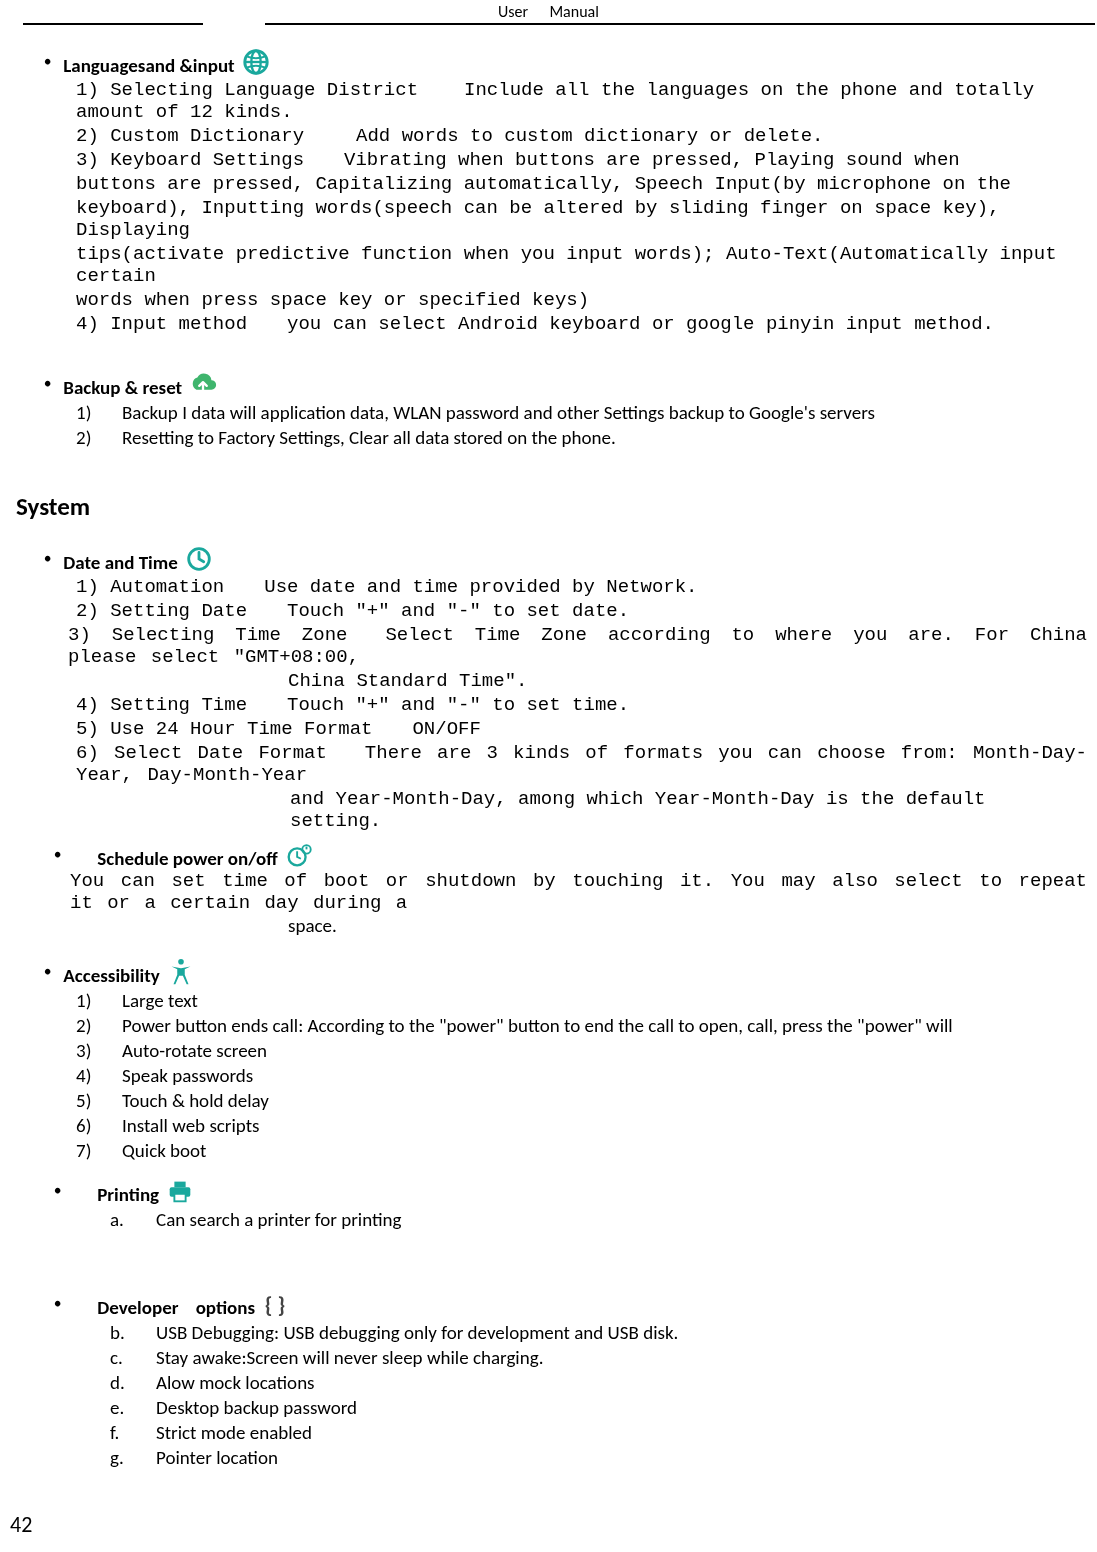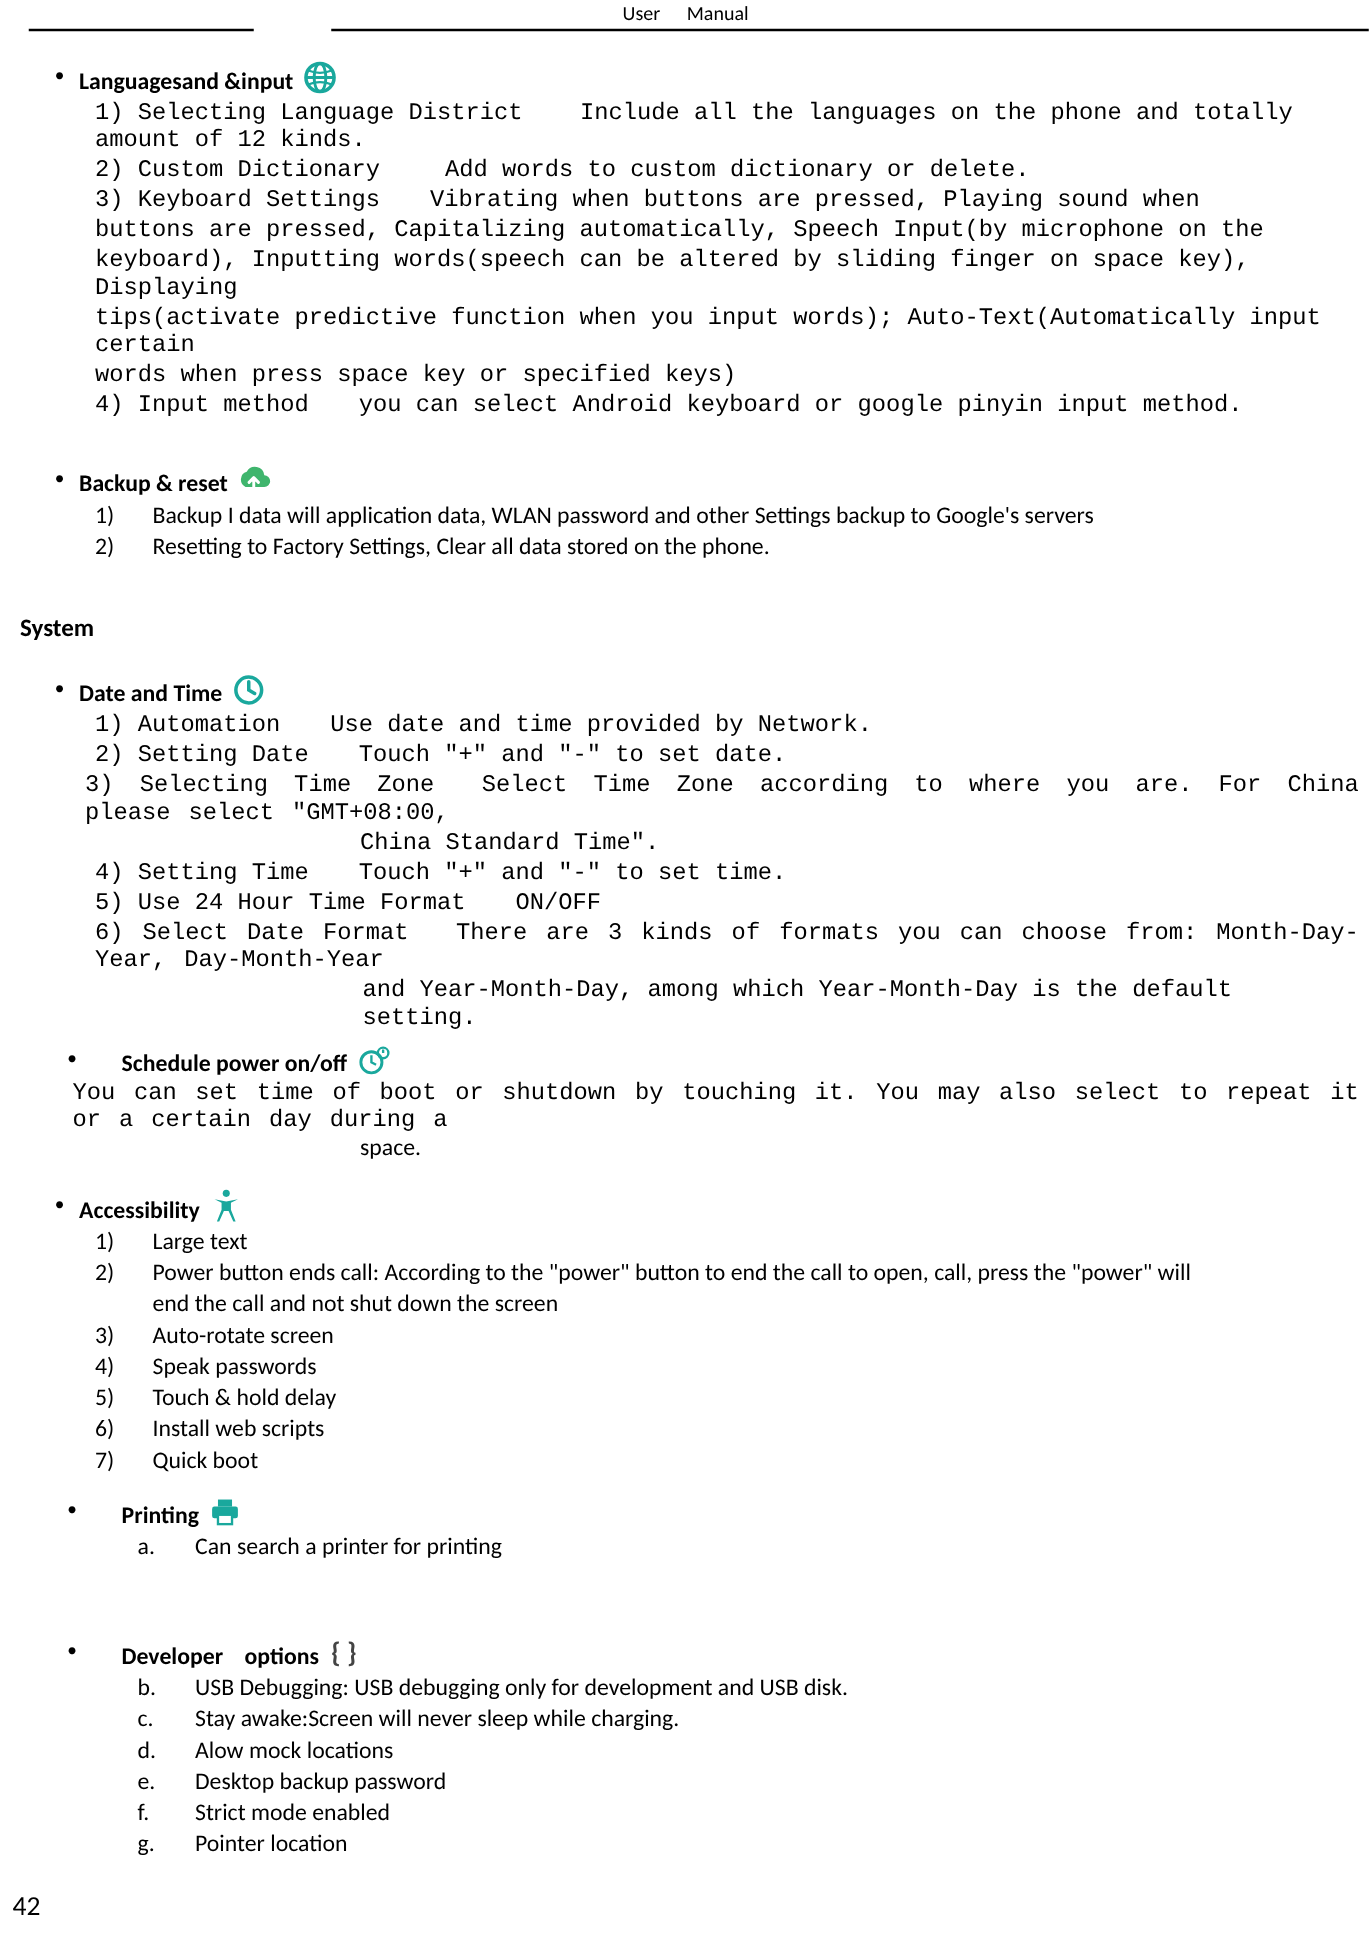--- a/index.html
+++ b/index.html
@@ -59,21 +59,21 @@
     width:30px;height:30px;
     vertical-align:bottom;
   }
   .block{margin-left:32px;font-family:Liberation Mono, monospace;}
   .row{margin-top:2px;}
   .numlist{margin-left:32px;}
   .numlist .li{display:flex;gap:18px;margin-top:2px;}
   .numlist .li .n{min-width:28px;}
   .section{
     font-weight:700;
-    font-size:20px;
+    font-size:25px;
     margin:42px 0 0 -28px;
   }
   .j{ text-align:justify; }
   .pagenum{
     position:absolute;
     left:10px;
     bottom:14px;
     font-size:22px;
   }
 </style>
@@ -165,21 +165,21 @@
       <span>Schedule power on/off</span>
       <span class="ic">
         <svg viewBox="0 0 32 32">
             <circle cx="14" cy="18" r="9" fill="none" stroke="#1aa89d" stroke-width="2.5"></circle>
             <circle cx="24" cy="10" r="4.5" fill="none" stroke="#1aa89d" stroke-width="2"></circle>
             <line x1="24" y1="7" x2="24" y2="10" stroke="#1aa89d" stroke-width="2"></line>
             <path d="M14 12v6l4 2" stroke="#1aa89d" stroke-width="2" fill="none"></path>
           </svg>
       </span>
     </div>
-    <div class="block j" style="margin-left:14px;word-spacing:3px;">You can set time of boot or shutdown by touching it. You may also select to repeat it or a certain day during a</div>
+    <div class="block j" style="margin-left:26px;word-spacing:3px;">You can set time of boot or shutdown by touching it. You may also select to repeat it or a certain day during a</div>
     <div style="margin-left:244px">space.</div>
 
     <div class="bullet" style="margin-top:18px">
       <span class="bdot">●</span>
       <span>Accessibility</span>
       <span class="ic">
         <svg viewBox="0 0 32 32">
             <circle cx="16" cy="5" r="3" fill="#1aa89d"></circle>
             <path d="M6 10l10 2 10-2-6 3v6l4 10h-2l-4-9h-4l-4 9h-2l4-10v-6z" fill="#1aa89d"></path>
           </svg>
@@ -187,21 +187,20 @@
     </div>
     <div class="numlist">
       <div class="li">
           <span class="n">1)</span>
           <span>Large text</span>
         </div>
       <div class="li">
           <span class="n">2)</span>
           <span><span>Power button ends call: </span><span>According to the "power" button to end the call to open, call, press the "power" will</span></span>
         </div>
-      <div class="row" style="margin-left:46px">end the call and not shut down the screen</div>
       <div class="li">
           <span class="n">3)</span>
           <span>Auto-rotate screen</span>
         </div>
       <div class="li">
           <span class="n">4)</span>
           <span>Speak passwords</span>
         </div>
       <div class="li">
           <span class="n">5)</span>

